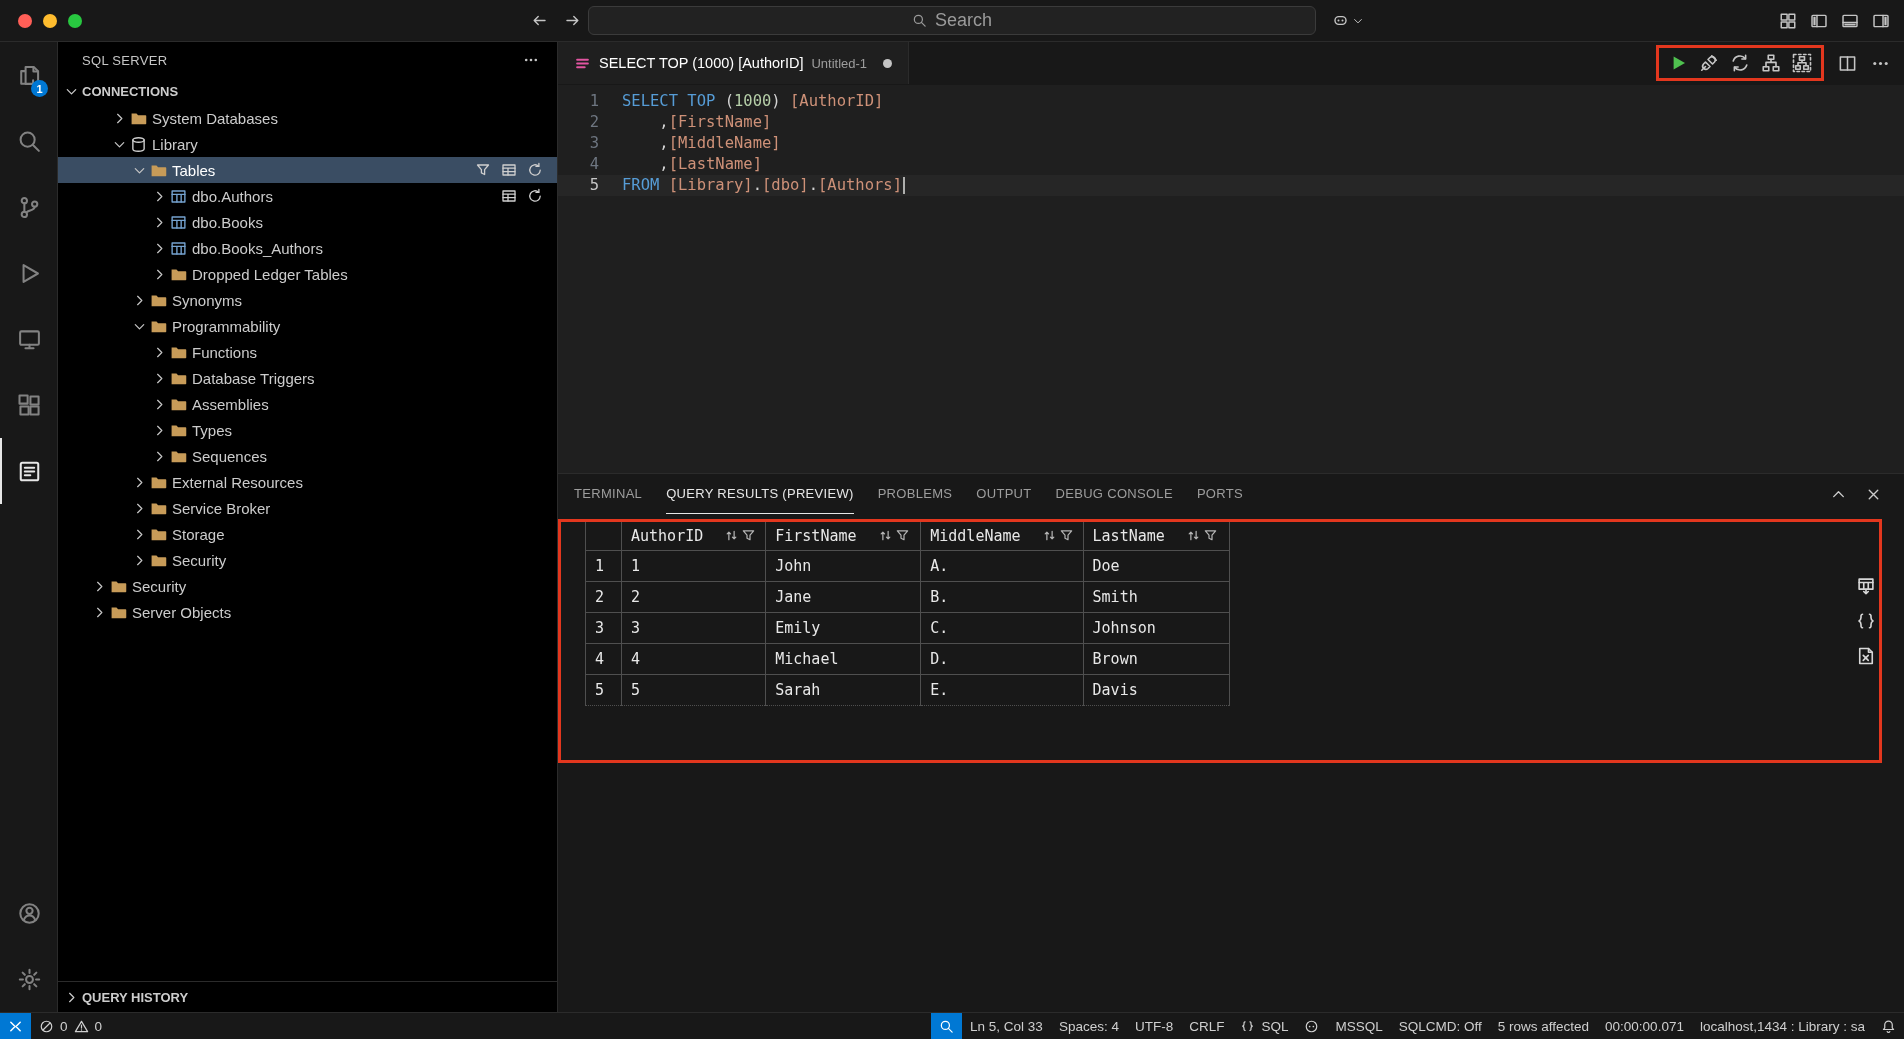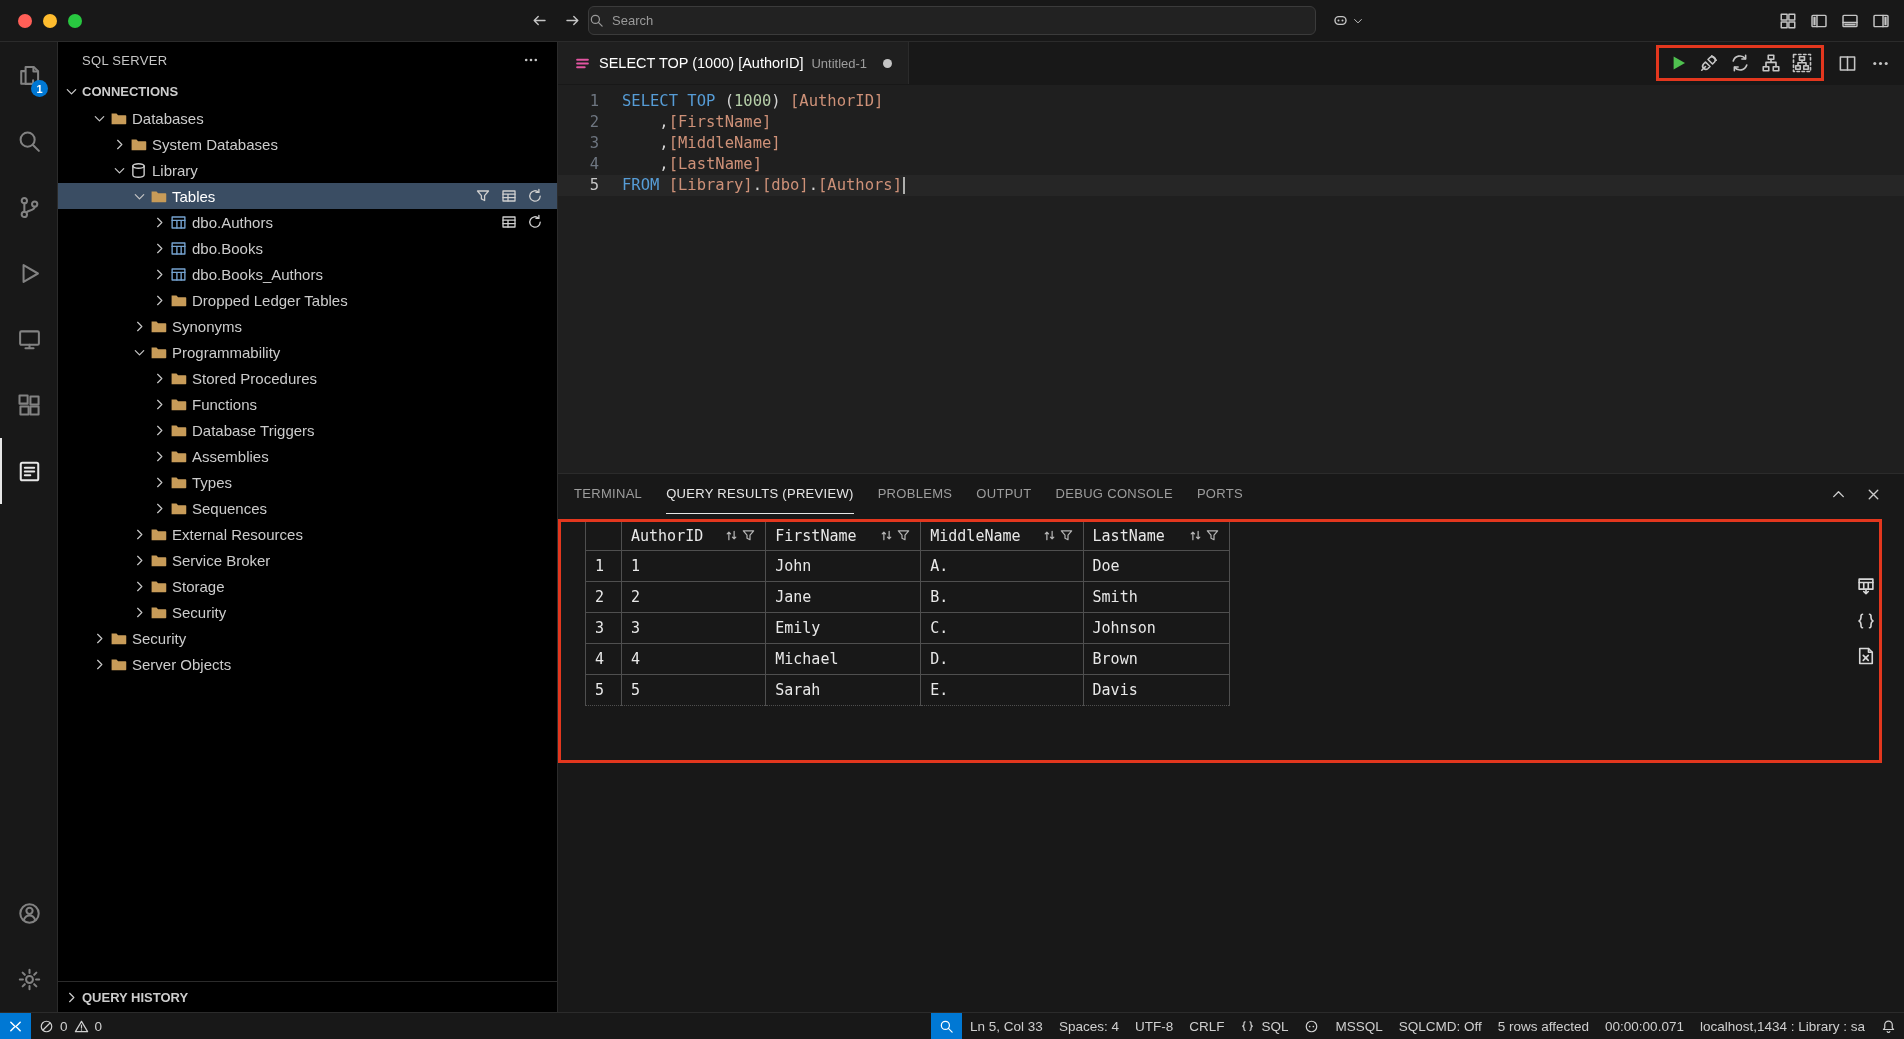--- a/index.html
+++ b/index.html
@@ -15,21 +15,21 @@
   
   .titlebar{height:42px;flex:0 0 42px;background:#181818;border-bottom:1px solid #2b2b2b;
     display:flex;align-items:center;position:relative}
   .traffic{display:flex;gap:11px;margin-left:18px}
   .tl{width:14px;height:14px;border-radius:50%}
   .tl.r{background:#ff5f57}.tl.y{background:#febc2e}.tl.g{background:#28c840}
   .nav{position:absolute;left:531px;display:flex;gap:16px;color:#c5c5c5}
   .nav .ic svg{width:17px;height:17px}
   .searchbox{position:absolute;left:50%;transform:translateX(-50%);width:728px;height:29px;
     background:#222;border:1px solid #3b3b3b;border-radius:6px;display:flex;align-items:center;
-    gap:8px;color:#9a9a9a;font-size:13px}
+    justify-content:center;gap:8px;color:#9a9a9a;font-size:18px}
   .searchbox .ic svg{width:15px;height:15px}
   .copilotmenu{position:absolute;left:1332px;display:flex;align-items:center;gap:3px;color:#c5c5c5}
   .copilotmenu .ic svg{width:17px;height:17px}
   .copilotmenu .ic.small svg{width:12px;height:12px}
   .titleicons{position:absolute;right:14px;display:flex;gap:13px;color:#c5c5c5}
   .titleicons .ic svg{width:18px;height:18px}
 
   .main{flex:1;display:flex;min-height:0}
 
   
@@ -108,21 +108,21 @@
     font-size:15px;font-weight:700}
   .opennew .ic svg{width:17px;height:17px}
   .grid{margin-left:27px;border-collapse:collapse;table-layout:fixed;
     font-family:"DejaVu Sans Mono","Liberation Mono",monospace;font-size:15px;color:#e8e8e8}
   .grid col.c0{width:36px}.grid col.c1{width:143px}.grid col.c2{width:155px}
   .grid col.c3{width:158px}.grid col.c4{width:146px}
   .grid th,.grid td{border:1px solid #4f4f4f;padding:0 9px;height:31px;font-weight:400;
     text-align:left;white-space:nowrap;overflow:hidden}
   .grid th{height:30px}
   .grid tr:last-child td{border-bottom-style:dotted}
-  .hcell{display:flex;align-items:center;justify-content:space-between;gap:21px}
+  .hcell{display:flex;align-items:center;gap:21px}
   .hicons{display:flex;align-items:center;gap:2px;color:#b5b5b5}
   .grid th .ic svg{width:15px;height:15px}
   .grid-side{position:absolute;right:28px;top:62px;display:flex;flex-direction:column;gap:15px;color:#d7d7d7}
   .grid-side .ic svg{width:20px;height:20px}
 
   
   .statusbar{height:27px;flex:0 0 27px;background:#181818;border-top:1px solid #2b2b2b;
     display:flex;align-items:stretch;font-size:13.5px;color:#cfcfcf}
   .sleft,.sright{display:flex;align-items:stretch}
   .sright{margin-left:auto}
@@ -308,33 +308,20 @@
       </div>
       <div class="sectionhdr">
         <span class="ic">
             <svg viewBox="0 0 16 16">
               <path d="M3.5 6 8 10.5 12.5 6"></path>
             </svg>
           </span>
         <span>CONNECTIONS</span>
       </div>
       <div class="tree" id="tree">
-          <div class="trow" style="padding-left:34px">
-            <span class="ic chev">
-              <svg viewBox="0 0 16 16">
-                <path d="M3.5 6 8 10.5 12.5 6"></path>
-              </svg>
-            </span>
-            <span class="ic">
-              <svg viewBox="0 0 16 16">
-                <path d="M1.5 3.2h4.6l1.5 1.8h7a.7.7 0 0 1 .7.7v6.9a.7.7 0 0 1-.7.7H1.5z" style="fill:#c79b58;stroke:none"></path>
-              </svg>
-            </span>
-            <span class="tlabel">Databases</span>
-          </div>
           <div class="trow" style="padding-left:54px">
             <span class="ic chev">
               <svg viewBox="0 0 16 16">
                 <path d="M6 3.5 10.5 8 6 12.5"></path>
               </svg>
             </span>
             <span class="ic">
               <svg viewBox="0 0 16 16">
                 <path d="M1.5 3.2h4.6l1.5 1.8h7a.7.7 0 0 1 .7.7v6.9a.7.7 0 0 1-.7.7H1.5z" style="fill:#c79b58;stroke:none"></path>
               </svg>
@@ -474,33 +461,20 @@
               <svg viewBox="0 0 16 16">
                 <path d="M3.5 6 8 10.5 12.5 6"></path>
               </svg>
             </span>
             <span class="ic">
               <svg viewBox="0 0 16 16">
                 <path d="M1.5 3.2h4.6l1.5 1.8h7a.7.7 0 0 1 .7.7v6.9a.7.7 0 0 1-.7.7H1.5z" style="fill:#c79b58;stroke:none"></path>
               </svg>
             </span>
             <span class="tlabel">Programmability</span>
-          </div>
-          <div class="trow" style="padding-left:94px">
-            <span class="ic chev">
-              <svg viewBox="0 0 16 16">
-                <path d="M6 3.5 10.5 8 6 12.5"></path>
-              </svg>
-            </span>
-            <span class="ic">
-              <svg viewBox="0 0 16 16">
-                <path d="M1.5 3.2h4.6l1.5 1.8h7a.7.7 0 0 1 .7.7v6.9a.7.7 0 0 1-.7.7H1.5z" style="fill:#c79b58;stroke:none"></path>
-              </svg>
-            </span>
-            <span class="tlabel">Stored Procedures</span>
           </div>
           <div class="trow" style="padding-left:94px">
             <span class="ic chev">
               <svg viewBox="0 0 16 16">
                 <path d="M6 3.5 10.5 8 6 12.5"></path>
               </svg>
             </span>
             <span class="ic">
               <svg viewBox="0 0 16 16">
                 <path d="M1.5 3.2h4.6l1.5 1.8h7a.7.7 0 0 1 .7.7v6.9a.7.7 0 0 1-.7.7H1.5z" style="fill:#c79b58;stroke:none"></path>

